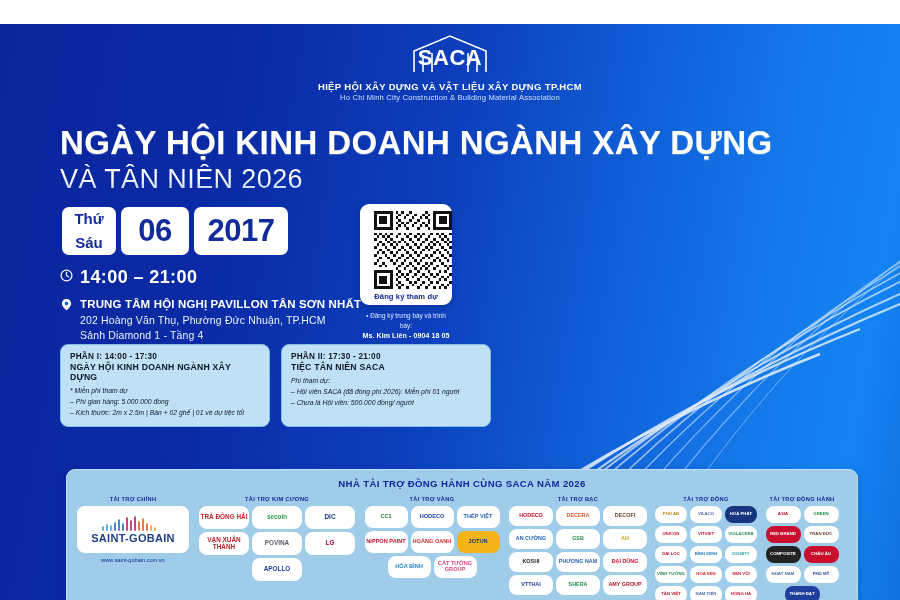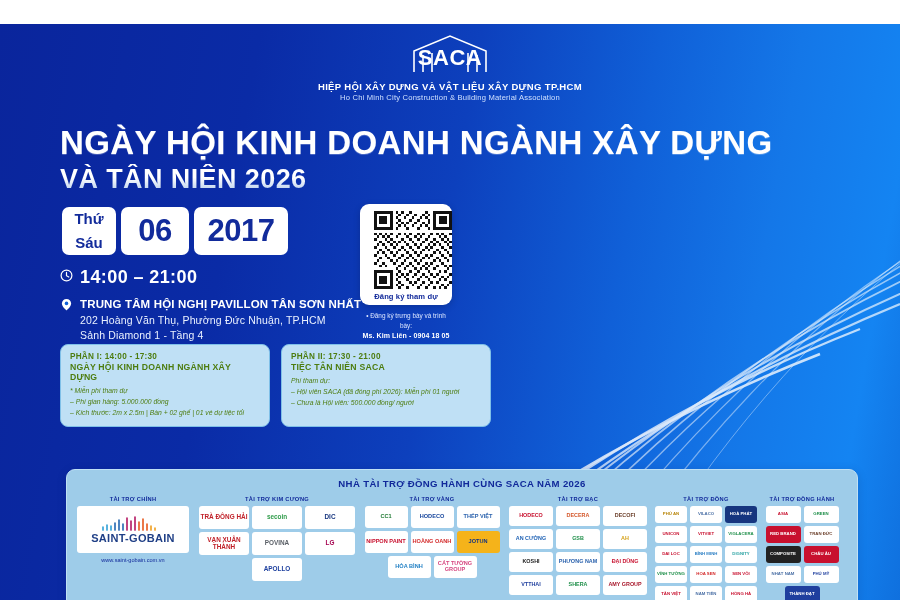--- a/index.html
+++ b/index.html
@@ -15,21 +15,21 @@
   .logoblock{position:absolute;left:0;right:0;top:8px;text-align:center;}
   .saca-mark{display:inline-block;position:relative;}
   .saca-mark svg{display:block;}
   .assoc-vn{color:#ffffff;font-size:9.5px;font-weight:bold;letter-spacing:.35px;margin-top:3px;}
   .assoc-en{color:#cfe0ff;font-size:7.6px;letter-spacing:.2px;margin-top:1px;}
 
   
   .title{position:absolute;left:60px;top:101px;}
   .title .l1{font-size:33px;font-weight:bold;color:#ffffff;letter-spacing:.4px;line-height:1.08;white-space:nowrap;
      text-shadow:0 1px 0 rgba(255,255,255,.25);}
-  .title .l2{font-size:27px;font-weight:bold;letter-spacing:.4px;line-height:1.12;margin-top:3px;white-space:nowrap;
+  .title .l2{font-size:27px;font-weight:normal;letter-spacing:.4px;line-height:1.12;margin-top:3px;white-space:nowrap;
      background:linear-gradient(180deg,#ffffff 45%,#a8c4e8 100%);-webkit-background-clip:text;background-clip:text;color:transparent;}
 
   
   .daterow{position:absolute;left:62px;top:183px;display:flex;gap:5px;align-items:stretch;}
   .chip{background:#fff;border-radius:7px;display:flex;align-items:center;justify-content:center;color:#122b9b;font-weight:bold;}
   .chip.dow{width:54px;height:48px;flex-direction:column;line-height:1.08;font-size:15px;gap:8px;}
   .chip.num{height:48px;font-size:31px;padding:0 8px;min-width:52px;letter-spacing:-.5px;}
   .chip.year{min-width:78px;}
 
   
@@ -45,37 +45,37 @@
   
   .qrwrap{position:absolute;left:360px;top:180px;width:92px;}
   .qrcard{background:#fff;border-radius:9px;padding:7px 14px 4px;box-shadow:0 2px 7px rgba(0,0,0,.18);}
   .qrimg{width:78px;height:78px;display:block;}
   .qrlabel{text-align:center;color:#11299a;font-size:7.6px;font-weight:bold;margin-top:3px;letter-spacing:.1px;}
   .qrnote{margin-top:6px;text-align:center;color:#dbe6ff;font-size:6.4px;line-height:1.55;}
   .qrnote b{color:#ffffff;font-size:7px;display:block;letter-spacing:.1px;}
 
   
   .phases{position:absolute;left:60px;top:320px;display:flex;gap:11px;}
-  .pbox{background:#bfe0f5;border:1px solid #7fc0e8;border-radius:8px;padding:7px 9px 8px;color:#4d7c0f;}
+  .pbox{background:#bfe0f5;border:1px solid #7fc0e8;border-radius:8px;padding:7px 9px 8px;color:#0f172a;}
   .pbox.p1{width:190px;}
   .pbox.p2{width:190px;}
   .ph-time{font-size:8.2px;font-weight:bold;letter-spacing:.25px;}
   .ph-name{font-size:8.7px;font-weight:bold;letter-spacing:.2px;margin-top:1px;}
   .ph-li{font-size:6.8px;font-style:italic;line-height:1.62;margin-top:3px;}
   .ph-li div{white-space:nowrap;}
 
   
   .sponsors{position:absolute;left:66px;top:445px;width:790px;height:140px;background:#9ecce9;border-radius:9px;
     border:1px solid #bfe0f5;box-shadow:0 2px 10px rgba(0,20,80,.18);}
   .sp-title{text-align:center;color:#11299a;font-size:9.6px;font-weight:bold;letter-spacing:.35px;padding-top:8px;}
   .sp-cols{display:flex;padding:7px 7px 0 7px;gap:5px;align-items:flex-start;}
   .sp-col{display:flex;flex-direction:column;align-items:center;}
   .sp-head{color:#11299a;font-size:5.7px;font-weight:bold;letter-spacing:.3px;margin-bottom:4px;white-space:nowrap;}
   .sp-grid{display:flex;flex-wrap:wrap;justify-content:center;gap:3px;}
-  .lg{background:#fff;border-radius:3px;display:flex;align-items:center;justify-content:center;overflow:hidden;
+  .lg{background:#fff;border-radius:8px;display:flex;align-items:center;justify-content:center;overflow:hidden;
       font-weight:bold;text-align:center;line-height:1;}
   .sp-web{color:#11299a;font-size:5.6px;margin-top:4px;}
 
   .c-main{width:118px;}
   .c-main .lg{width:112px;height:47px;font-size:11px;color:#1f3f86;letter-spacing:.3px;flex-direction:column;gap:2px;}
   .c-dia{width:160px;}
   .c-dia .lg{width:50px;height:23px;font-size:6.4px;}
   .c-gold{width:140px;}
   .c-gold .lg{width:43px;height:22px;font-size:5.6px;}
   .c-silver{width:142px;}

